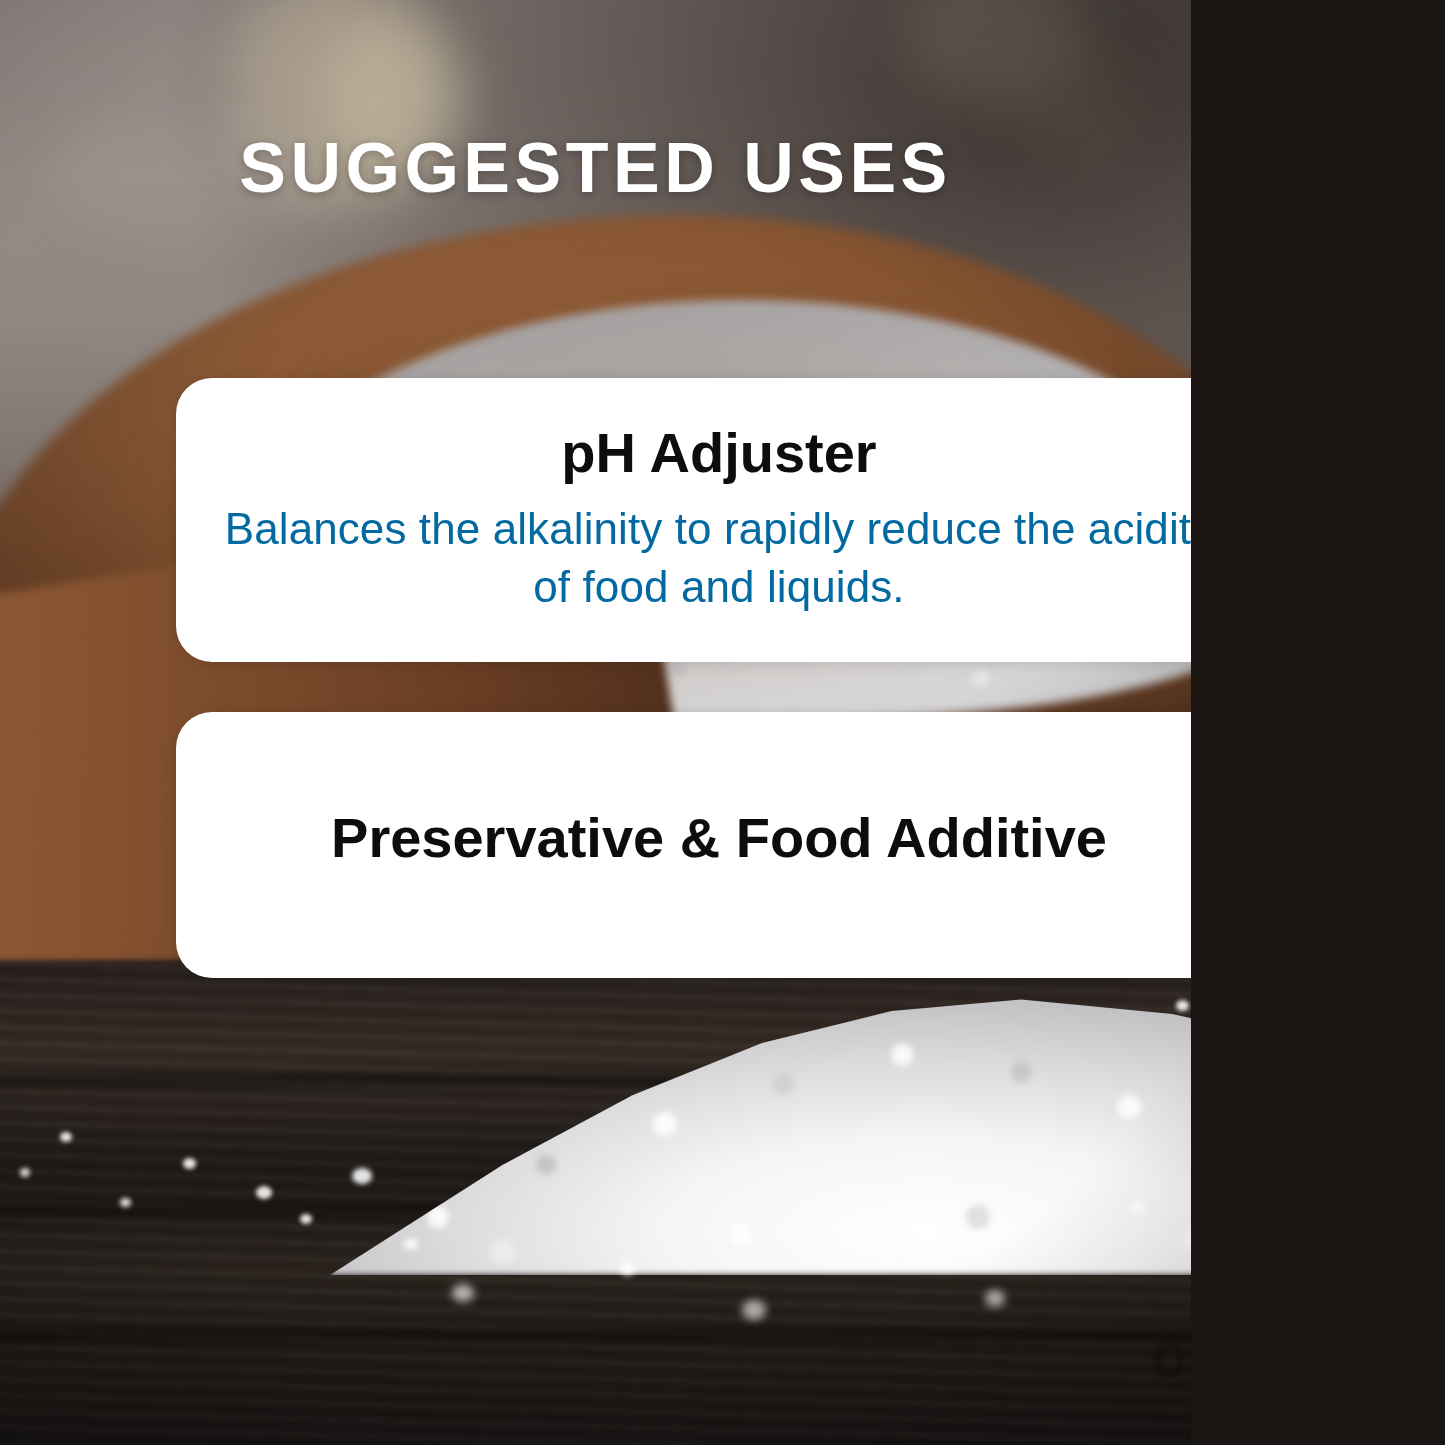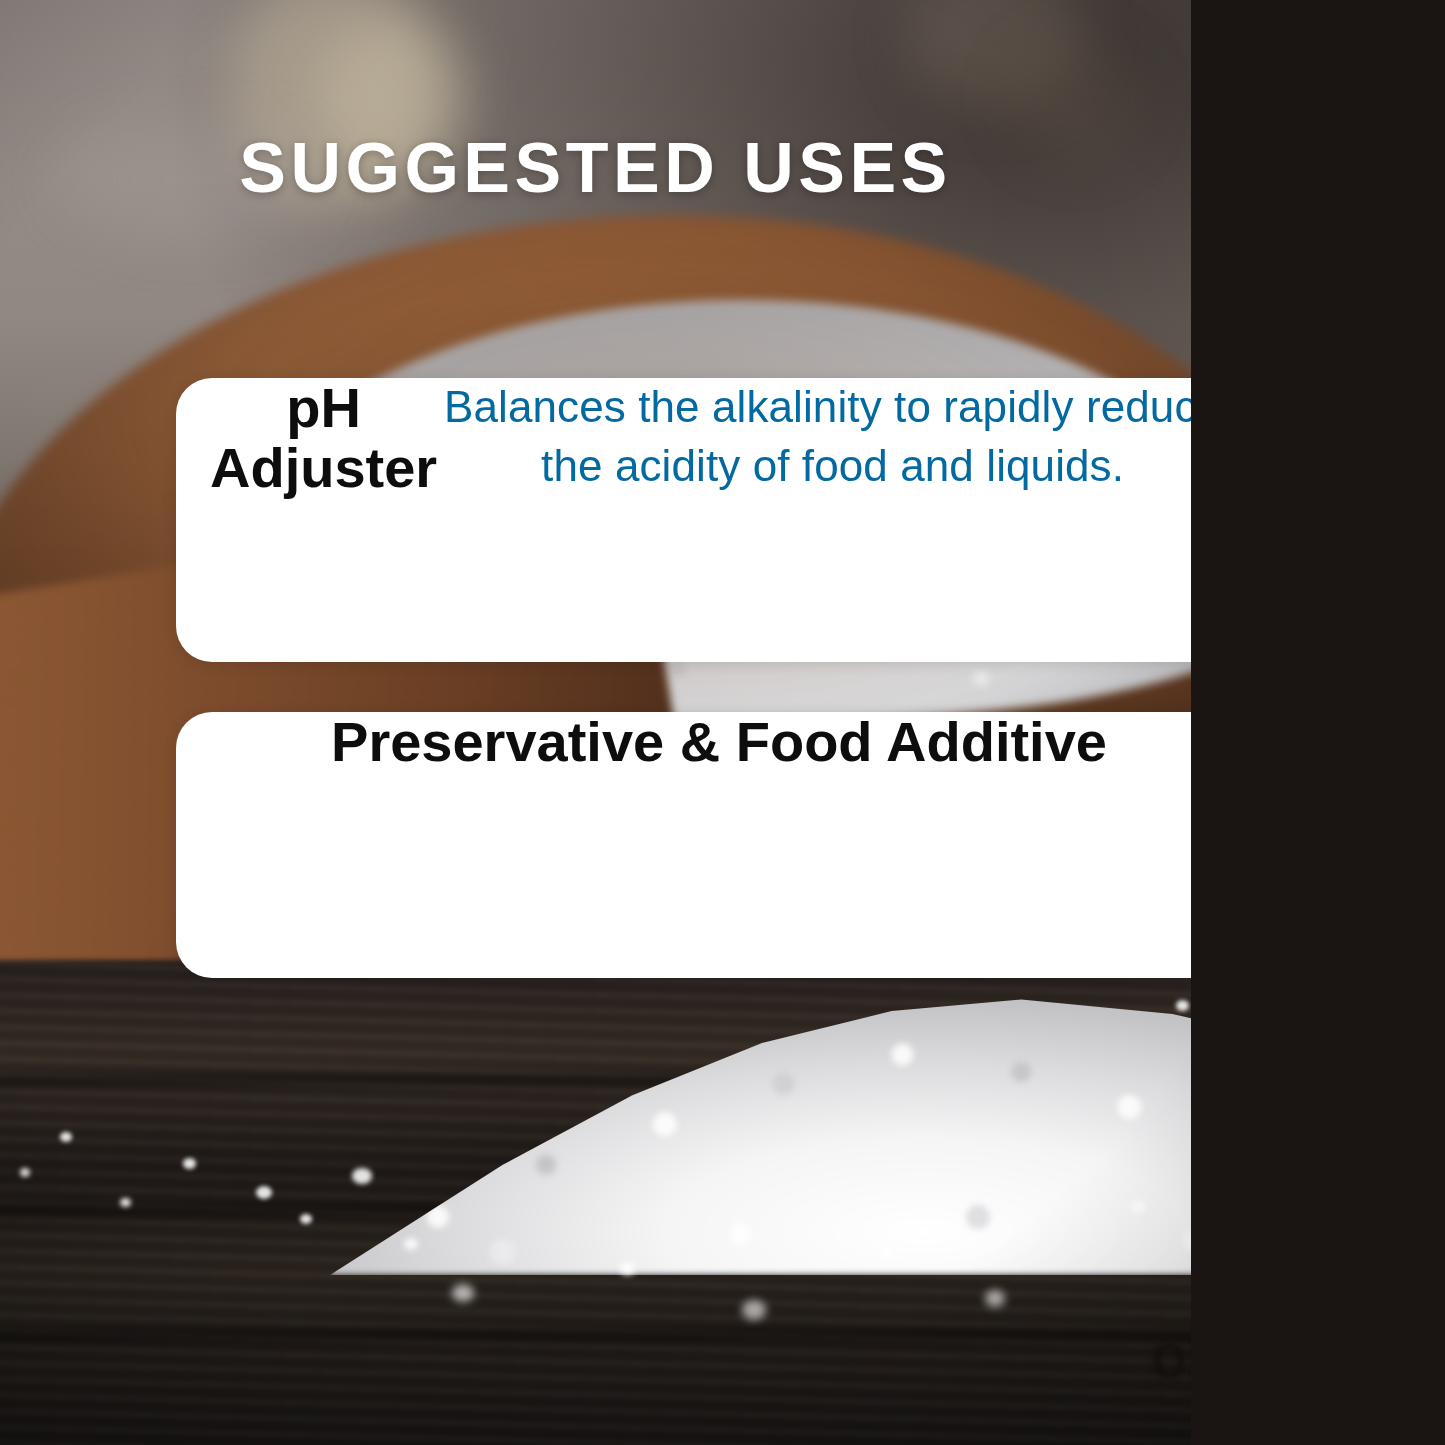--- a/index.html
+++ b/index.html
@@ -198,21 +198,21 @@
   .card {
     position:absolute;
     left:176px;
     width:1086px;
     background:#ffffff;
     border-radius:36px;
     box-shadow:0 2px 14px rgba(0,0,0,.12);
     text-align:center;
     padding:0 34px;
     display:flex;
-    flex-direction:row;
+    flex-direction:column;
     justify-content:center;
   }
   .card-1 { top:378px; height:284px; }
   .card-2 { top:712px; height:266px; }
 
   .card-title {
     color:#0d0d0d;
     font-weight:700;
     line-height:1.08;
   }

